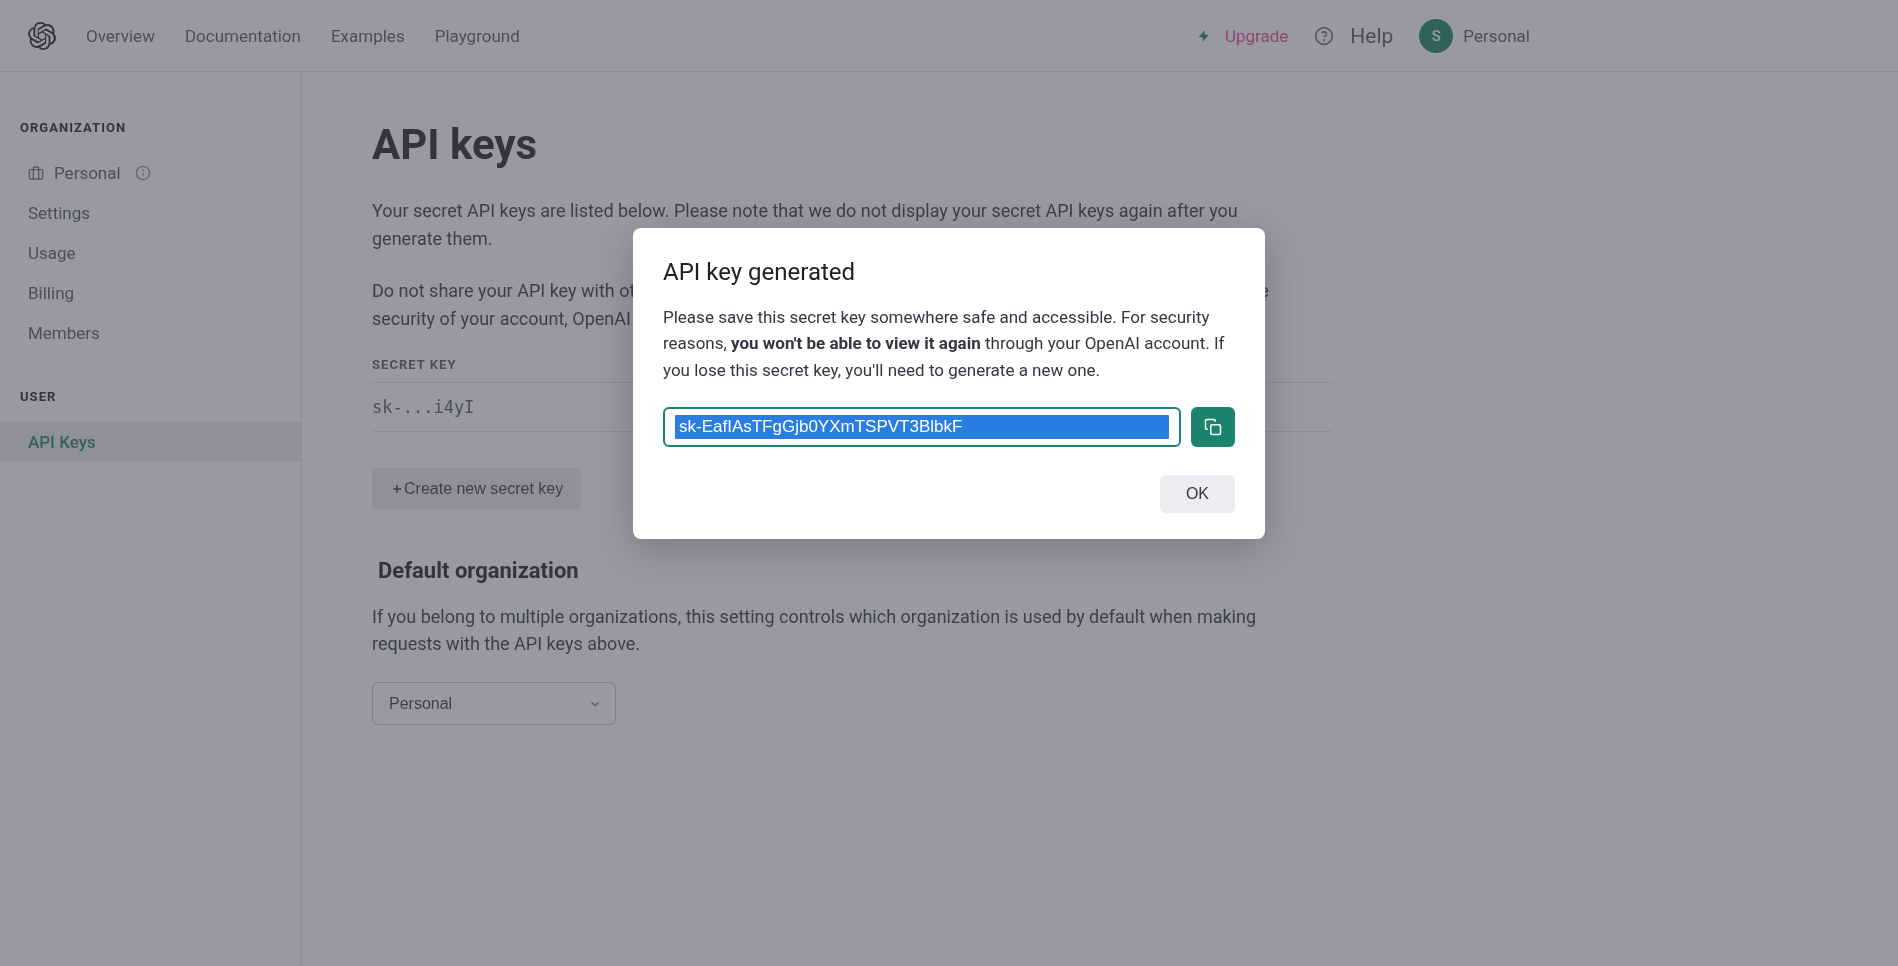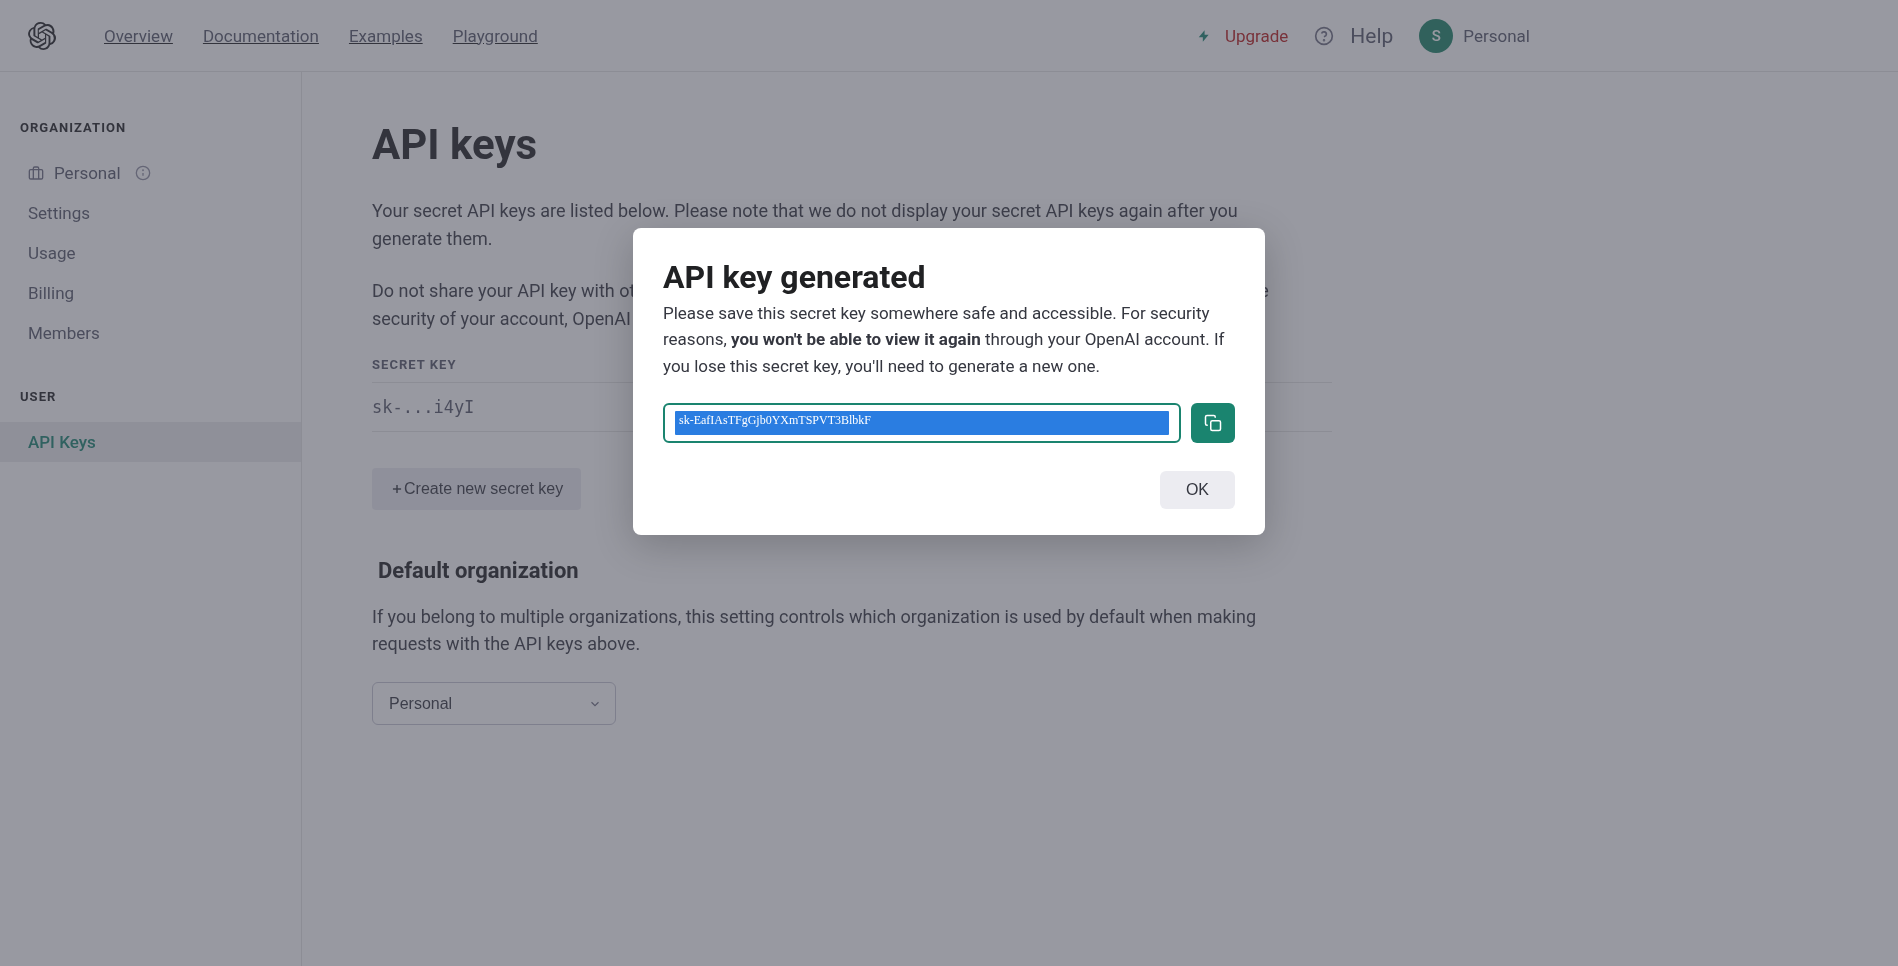--- a/index.html
+++ b/index.html
@@ -14,26 +14,26 @@
     }
     
     .header {
       height: 72px;
       border-bottom: 1px solid #e5e5e5;
       display: flex;
       align-items: center;
       padding: 0 28px;
       justify-content: space-between;
     }
-    .header-left { display: flex; align-items: center; gap: 48px; text-decoration: underline; }
+    .header-left { display: flex; align-items: center; gap: 30px; }
     .logo { width: 28px; height: 28px; }
     .nav-links { display: flex; gap: 30px; }
     .nav-link { font-size: 17px; color: #565869; cursor: pointer; }
     .header-right { display: flex; align-items: center; gap: 26px; margin-right: 340px;}
-    .upgrade { display: flex; align-items: center; gap: 14px; color: #b91c1c; font-size: 17px; cursor: pointer; justify-content: space-between; }
+    .upgrade { display: flex; align-items: center; gap: 14px; color: #ec4899; font-size: 17px; cursor: pointer; justify-content: space-between; }
     .help { display: flex; align-items: center; gap: 16px; color: #565869; font-size: 21px; cursor: pointer; }
     .personal-btn { display: flex; align-items: center; gap: 10px; font-size: 17px; color: #565869; cursor: pointer; }
     .avatar {
       width: 34px; height: 34px; border-radius: 50%;
       background: #1b8366; color: white; display: flex;
       align-items: center; justify-content: center; font-size: 15px; font-weight: 500;
     }
     
     .body-row { display: flex; height: calc(100% - 72px); }
     .sidebar {
@@ -89,41 +89,41 @@
       position: absolute; inset: 0;
       background: rgba(68,70,84,0.55);
       display: flex; align-items: flex-start; justify-content: center;
       padding-top: 228px;
     }
     .modal {
       width: 632px; background: white; border-radius: 8px;
       padding: 30px 30px 26px 30px;
       box-shadow: 0 10px 40px rgba(0,0,0,0.2);
     }
-    .modal-title { font-size: 32px; font-weight: 700; margin-bottom: 4px; }
+    .modal-title { font-size: 24px; font-weight: 400; margin-bottom: 18px; }
     .modal-text { font-size: 17px; color: #353740; line-height: 1.55; margin-bottom: 24px; }
     .modal-text b { font-weight: 700; }
     .key-row { display: flex; gap: 10px; align-items: stretch; margin-bottom: 28px; }
     .key-box {
       flex: 1; border: 2px solid #1a846f; border-radius: 6px;
       padding: 8px 14px; display: flex; align-items: center;
       position: relative; overflow: hidden;
     }
     .key-text {
       font-family: ui-monospace, Menlo, Consolas, monospace;
       font-size: 17px; color: #353740; position: relative; z-index: 2;
     }
     .sel-bg {
       position: absolute; left: 10px; right: 10px; top: 6px; bottom: 6px;
       background: #2a7de1; z-index: 1; border-radius: 1px;
     }
     .sel-text-white {
       position: absolute; left: 14px; top: 8px;
-      font-family: Liberation Serif, serif;
-      font-size: 12px; color: white; z-index: 3; white-space: nowrap;
+      font-family: Liberation Sans, sans-serif;
+      font-size: 17px; color: white; z-index: 3; white-space: nowrap;
     }
     .copy-btn {
       width: 44px; background: #1a846f; border: none; border-radius: 6px;
       display: flex; align-items: center; justify-content: center; cursor: pointer;
     }
     .modal-actions { display: flex; justify-content: flex-end; }
     .ok-btn {
       padding: 10px 26px; background: #ececf1; border: none;
       font-size: 16px; color: #353740; border-radius: 6px; cursor: pointer;
     }

